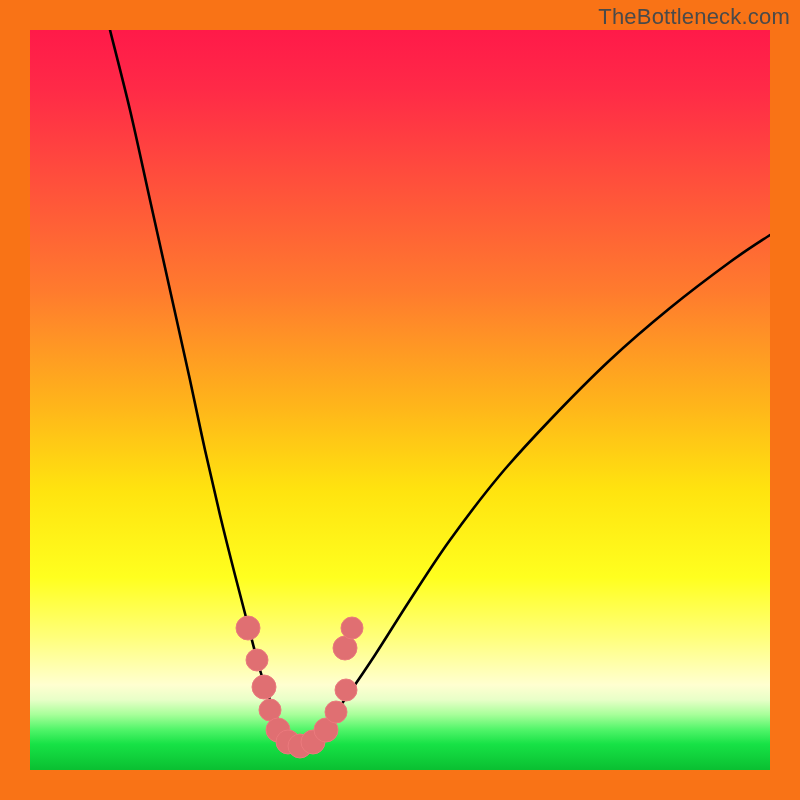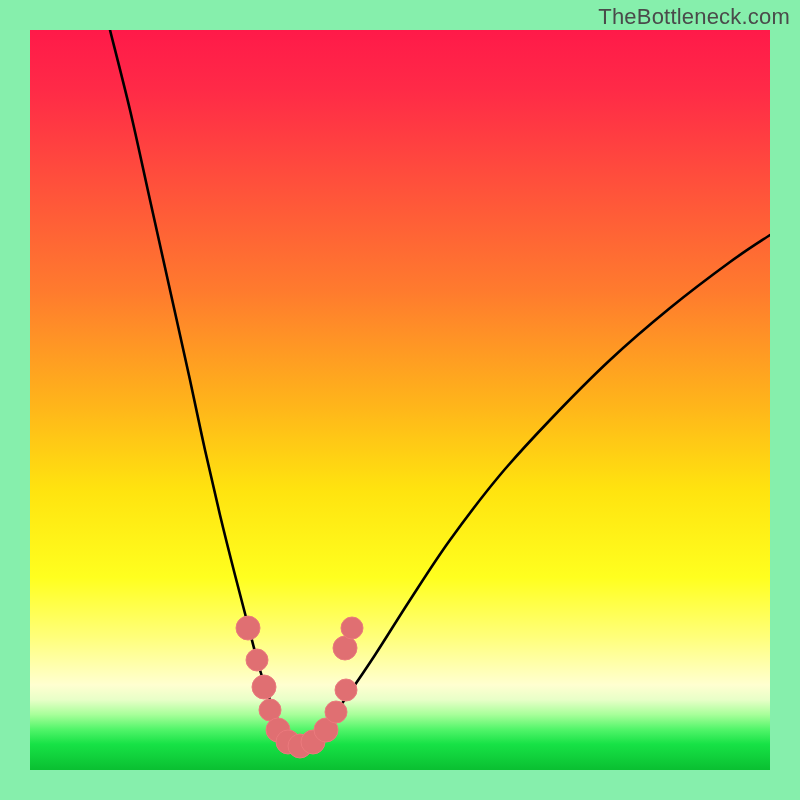--- a/index.html
+++ b/index.html
@@ -8,21 +8,21 @@
     width: 800px;
     height: 800px;
     overflow: hidden;
     background: #000;
     font-family: Arial, Helvetica, sans-serif;
   }
   .frame {
     position: absolute;
     left: 0; top: 0;
     width: 800px; height: 800px;
-    background: #86efac;
+    background: #f97316;
   }
   .plot {
     position: absolute;
     left: 30px;
     top: 30px;
     width: 740px;
     height: 740px;
     overflow: hidden;
   }
   .watermark {

